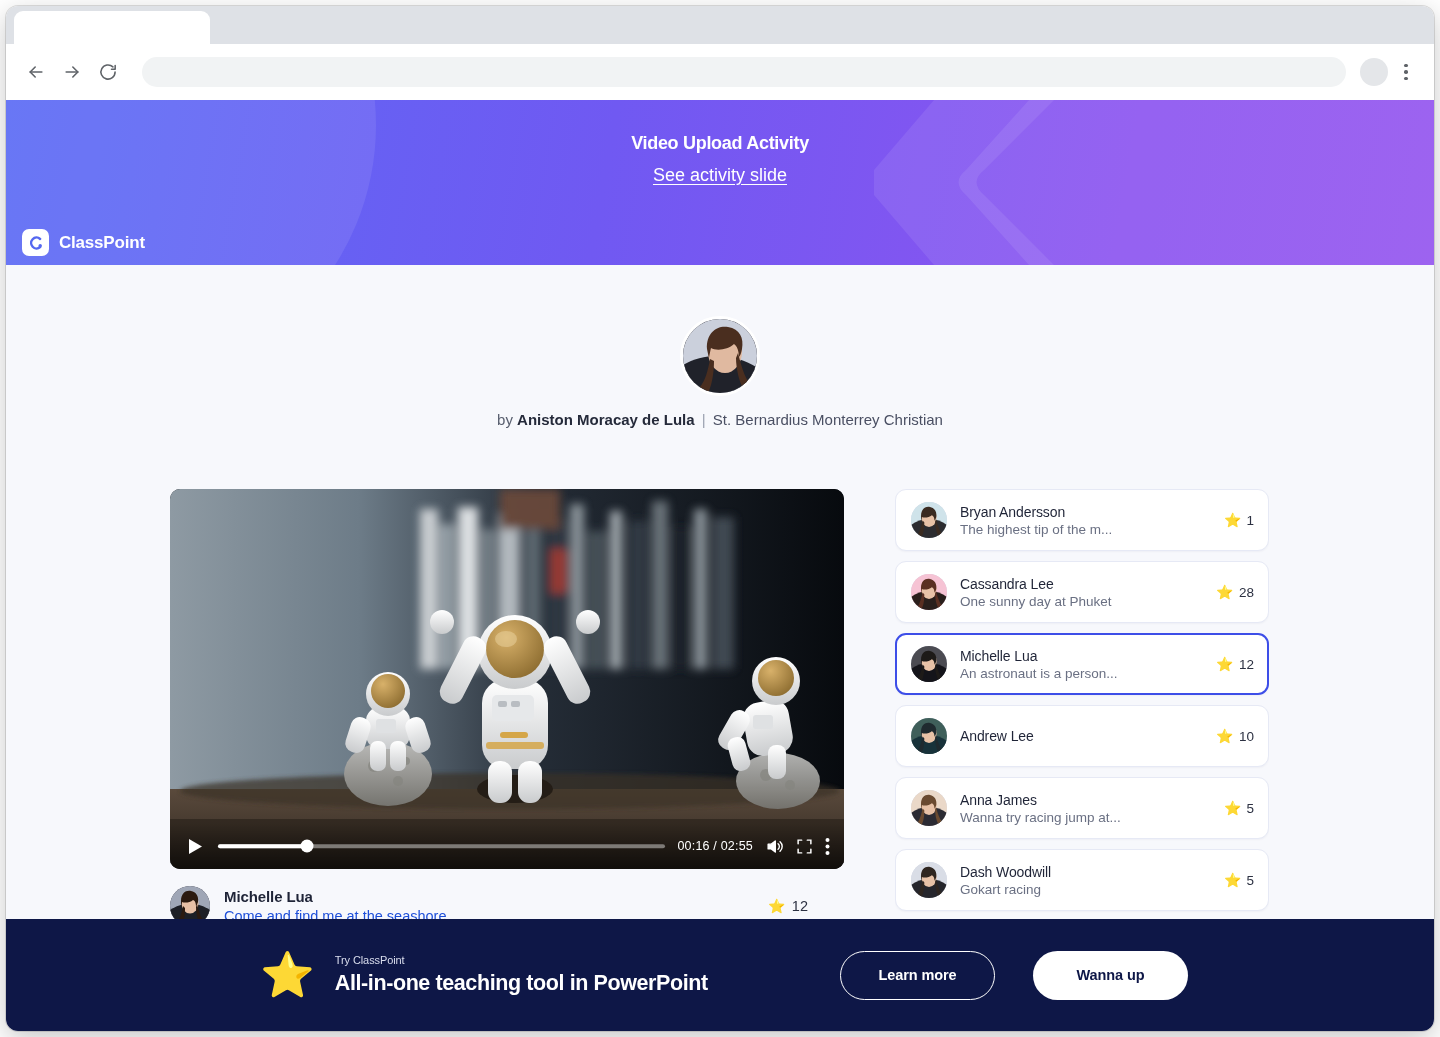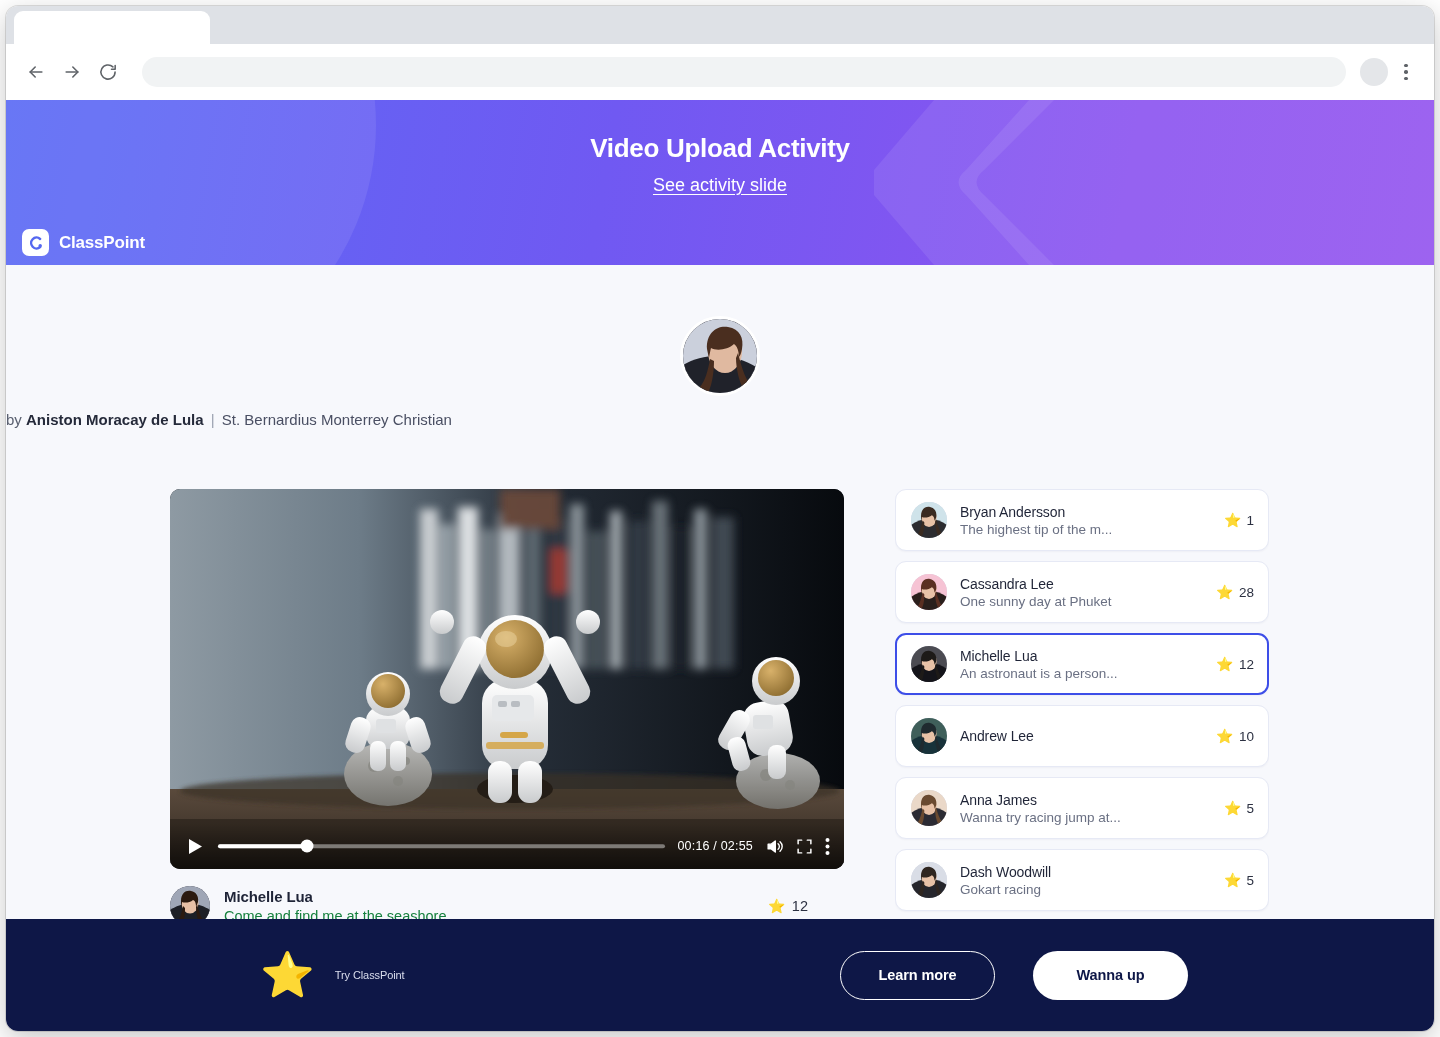--- a/index.html
+++ b/index.html
@@ -116,21 +116,21 @@
     letter-spacing: -0.2px;
   }
   .hero-center {
     position: absolute;
     left: 0; right: 0; top: 33px;
     text-align: center;
     z-index: 4;
   }
   .hero-title {
     color: #ffffff;
-    font-size: 26px;
+    font-size: 18px;
     font-weight: 700;
     letter-spacing: -0.3px;
   }
   .hero-link {
     display: inline-block;
     margin-top: 11px;
     color: #ffffff;
     font-size: 18px;
     text-decoration: underline;
     text-underline-offset: 3px;
@@ -148,21 +148,21 @@
     border: 3px solid #ffffff;
     overflow: hidden;
     z-index: 6;
     background: #2b2b33;
   }
 
   
   .byline {
     position: absolute;
     left: 0; right: 0; top: 311px;
-    text-align: left;
+    text-align: center;
     font-size: 15px;
     color: #4a4f63;
     z-index: 3;
   }
   .byline .by { color: #5a6070; }
   .byline .author { font-weight: 700; color: #252a3a; }
   .byline .sep { color: #9aa0b0; margin: 0 3px; }
   .byline .school { color: #4a4f63; }
 
   
@@ -251,21 +251,21 @@
   }
   .cap-avatar {
     width: 40px; height: 40px;
     border-radius: 50%;
     overflow: hidden;
     flex: 0 0 auto;
     background: #2b2b33;
   }
   .cap-text { flex: 1; }
   .cap-name { font-size: 15px; font-weight: 700; color: #1f2437; letter-spacing: -0.1px; }
-  .cap-desc { font-size: 14.5px; color: #15803d; margin-top: 3px; }
+  .cap-desc { font-size: 14.5px; color: #1d4ed8; margin-top: 3px; }
   .cap-stars {
     display: flex; align-items: center; gap: 6px;
     font-size: 14.5px; color: #2c3142;
     flex: 0 0 auto;
     padding-right: 36px;
   }
 
   
   .list {
     position: relative;
@@ -746,20 +746,21 @@
             </div>
 
         </div>
       </div>
     </div>
 
     <div class="promo">
       <div class="promo-star">⭐</div>
       <div class="promo-text">
         <div class="promo-small">Try ClassPoint</div>
+        <div class="promo-big">All-in-one teaching tool in PowerPoint</div>
       </div>
       <div class="promo-spacer"></div>
       <div class="promo-btns">
         <div class="btn btn-outline">Learn more</div>
         <div class="btn btn-solid">Wanna up</div>
       </div>
     </div>
 
   </div>
 </div>

